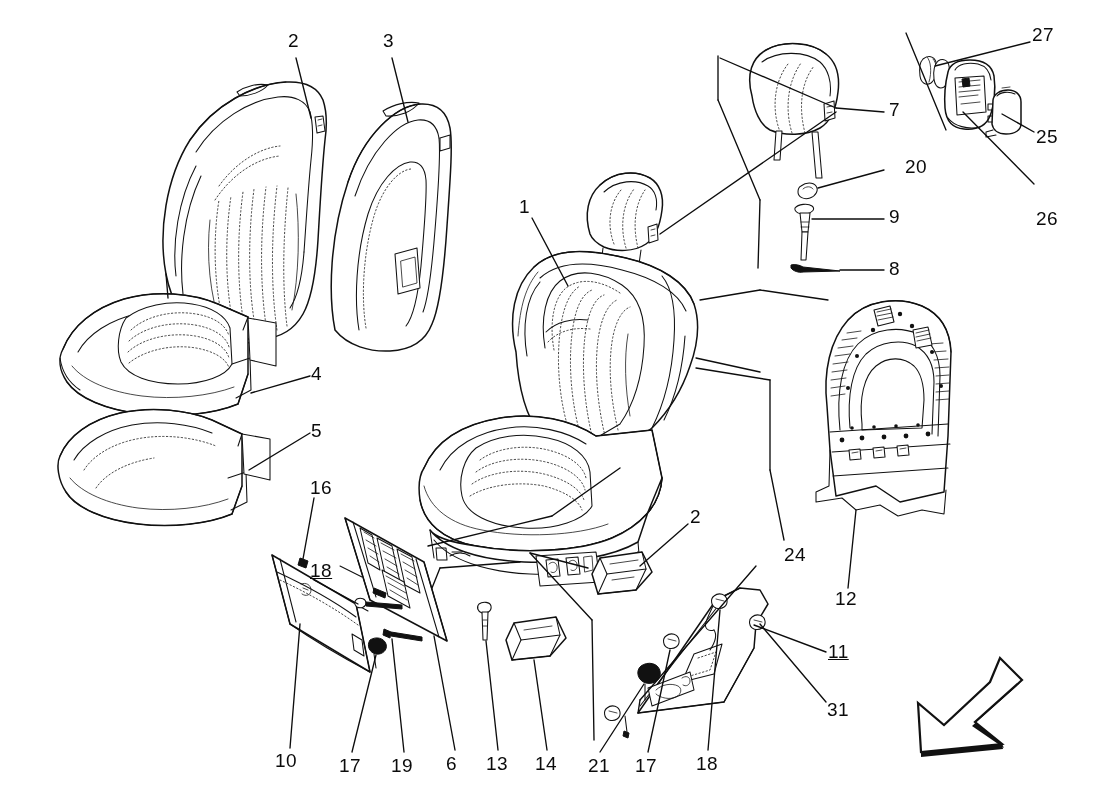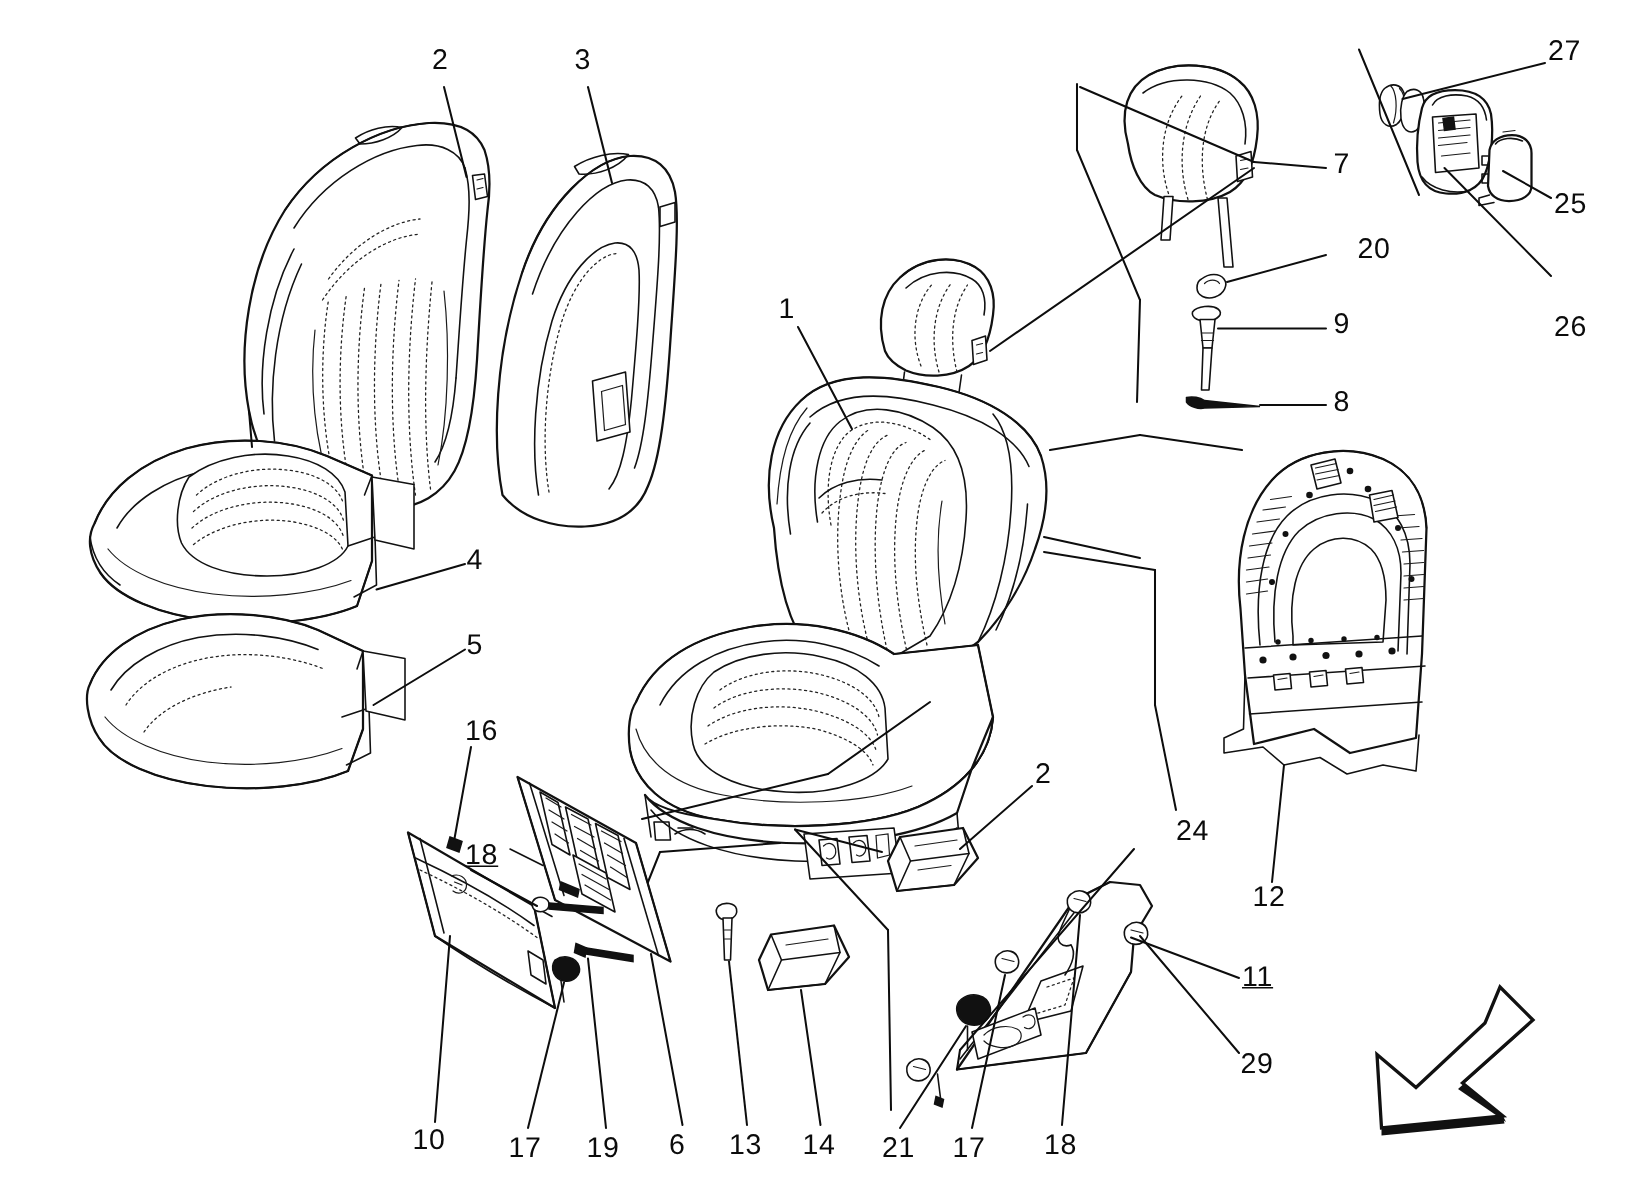--- a/index.html
+++ b/index.html
@@ -596,21 +596,21 @@
   <span class="callout-label" style="left:889px; top:259px;">8</span>
   <span class="callout-label" style="left:519px; top:197px;">1</span>
   <span class="callout-label" style="left:311px; top:364px;">4</span>
   <span class="callout-label" style="left:311px; top:421px;">5</span>
   <span class="callout-label" style="left:310px; top:478px;">16</span>
   <span class="callout-label" style="left:310px; top:561px;text-decoration:underline;">18</span>
   <span class="callout-label" style="left:690px; top:507px;">2</span>
   <span class="callout-label" style="left:784px; top:545px;">24</span>
   <span class="callout-label" style="left:835px; top:589px;">12</span>
   <span class="callout-label" style="left:828px; top:642px;text-decoration:underline;">11</span>
-  <span class="callout-label" style="left:827px; top:700px;">29</span>
+  <span class="callout-label" style="left:827px; top:700px;">31</span>
   <span class="callout-label" style="left:275px; top:751px;">10</span>
   <span class="callout-label" style="left:339px; top:756px;">17</span>
   <span class="callout-label" style="left:391px; top:756px;text-align:right;">19</span>
   <span class="callout-label" style="left:446px; top:754px;">6</span>
   <span class="callout-label" style="left:486px; top:754px;">13</span>
   <span class="callout-label" style="left:535px; top:754px;">14</span>
   <span class="callout-label" style="left:588px; top:756px;">21</span>
   <span class="callout-label" style="left:635px; top:756px;">17</span>
   <span class="callout-label" style="left:696px; top:754px;">18</span>
 

